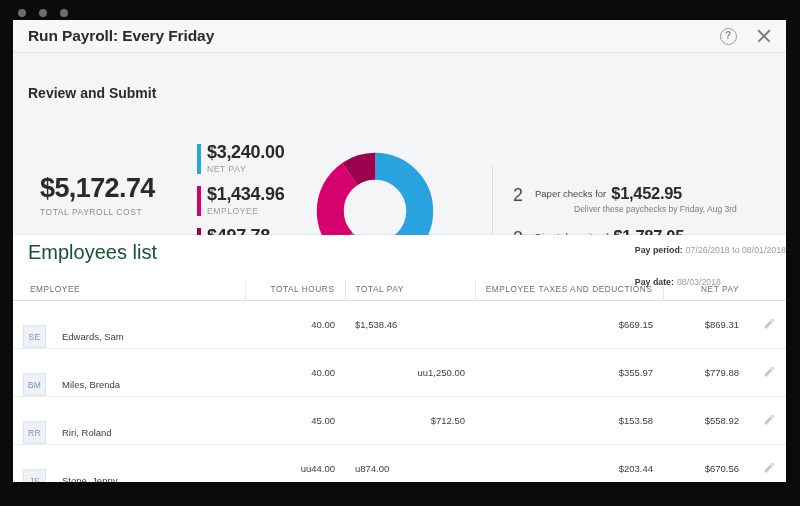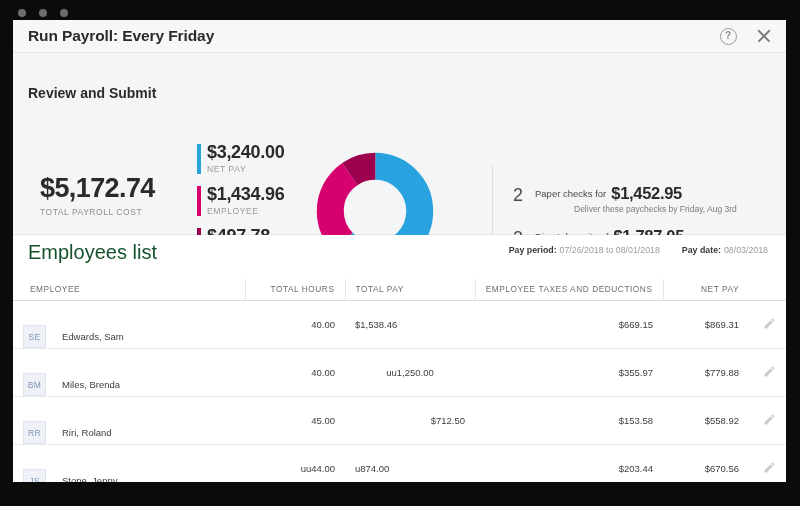--- a/index.html
+++ b/index.html
@@ -238,26 +238,27 @@
   }
   .list-title {
     position: absolute;
     left: 15px;
     top: 6px;
     font-size: 20px;
     color: #14532d;
   }
   .list-meta {
     position: absolute;
-    right: 18px;
+    right: 0;
     top: 10px;
     display: flex;
     gap: 22px;
     font-size: 8.8px;
     color: #9b9b9b;
+    flex-direction: column;
   }
   .meta-strong {
     font-weight: bold;
     color: #3a3a3a;
     margin-right: 3px;
   }
 
   table.emp {
     width: 100%;
     border-collapse: collapse;
@@ -469,21 +470,21 @@
             </td>
           </tr>
           <tr>
             <td class="col-emp">
               <div class="emp-cell">
                 <span class="avatar">BM</span>
                 <span class="emp-name">Miles, Brenda</span>
               </div>
             </td>
             <td>40.00</td>
-            <td style="text-align:center">uu1,250.00</td>
+            <td style="text-align:right">uu1,250.00</td>
             <td>$355.97</td>
             <td>$779.88</td>
             <td class="col-edit">
               <svg class="pencil" viewBox="0 0 24 24">
                   <path d="M3 17.25V21h3.75L17.81 9.94l-3.75-3.75L3 17.25zM20.71 7.04a1 1 0 0 0 0-1.41l-2.34-2.34a1 1 0 0 0-1.41 0l-1.83 1.83 3.75 3.75 1.83-1.83z" fill="#8a8a8a"></path>
                 </svg>
             </td>
           </tr>
           <tr>
             <td class="col-emp">

